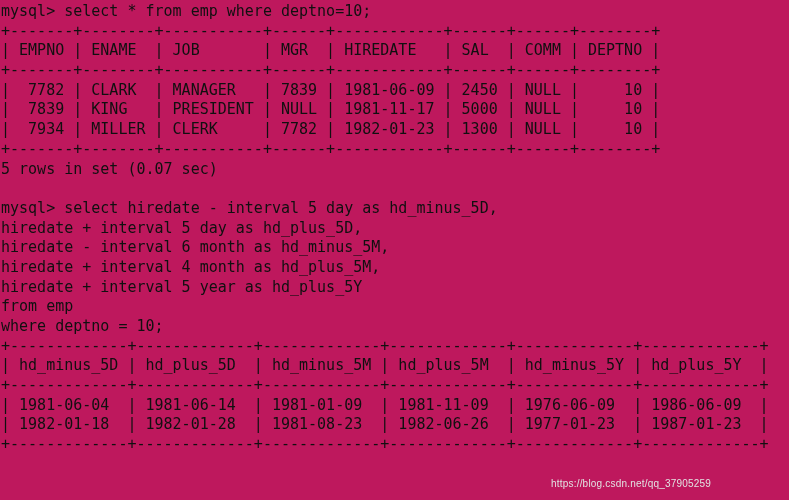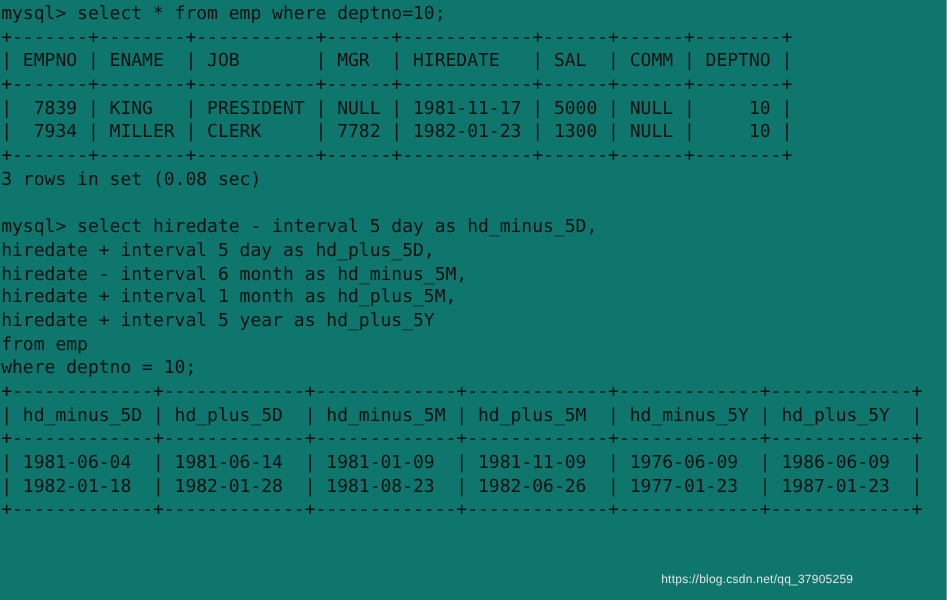--- a/index.html
+++ b/index.html
@@ -11,21 +11,21 @@
   body {
     width: 789px;
     height: 500px;
     overflow: hidden;
     font-family: "DejaVu Sans Mono", "Liberation Mono", monospace;
   }
   #terminal {
     position: relative;
     width: 789px;
     height: 500px;
-    background: #0f766e;
+    background: #be185d;
     color: #101010;
     font-family: "DejaVu Sans Mono", "Liberation Mono", monospace;
     font-size: 15px;
     line-height: 19.7px;
     letter-spacing: 0px;
     padding: 2px 0 0 1px;
     box-sizing: border-box;
   }
   .line {
     display: block;
@@ -57,32 +57,33 @@
 </head>
 <body>
 
 <div id="terminal">
 
   <span class="line">mysql&gt; select * from emp where deptno=10;</span>
 
   <span class="line">+-------+--------+-----------+------+------------+------+------+--------+</span>
   <span class="line">| EMPNO | ENAME  | JOB       | MGR  | HIREDATE   | SAL  | COMM | DEPTNO |</span>
   <span class="line">+-------+--------+-----------+------+------------+------+------+--------+</span>
+  <span class="line">|  7782 | CLARK  | MANAGER   | 7839 | 1981-06-09 | 2450 | NULL |     10 |</span>
   <span class="line">|  7839 | KING   | PRESIDENT | NULL | 1981-11-17 | 5000 | NULL |     10 |</span>
   <span class="line">|  7934 | MILLER | CLERK     | 7782 | 1982-01-23 | 1300 | NULL |     10 |</span>
   <span class="line">+-------+--------+-----------+------+------------+------+------+--------+</span>
 
-  <span class="line">3 rows in set (0.08 sec)</span>
+  <span class="line">5 rows in set (0.07 sec)</span>
 
   <span class="line blank"> </span>
 
   <span class="line">mysql&gt; select hiredate - interval 5 day as hd_minus_5D,</span>
   <span class="line">hiredate + interval 5 day as hd_plus_5D,</span>
   <span class="line">hiredate - interval 6 month as hd_minus_5M,</span>
-  <span class="line">hiredate + interval 1 month as hd_plus_5M,</span>
+  <span class="line">hiredate + interval 4 month as hd_plus_5M,</span>
   <span class="line">hiredate + interval 5 year as hd_plus_5Y</span>
   <span class="line">from emp</span>
   <span class="line">where deptno = 10;</span>
 
   <span class="line">+-------------+-------------+-------------+-------------+-------------+-------------+</span>
   <span class="line">| hd_minus_5D | hd_plus_5D  | hd_minus_5M | hd_plus_5M  | hd_minus_5Y | hd_plus_5Y  |</span>
   <span class="line">+-------------+-------------+-------------+-------------+-------------+-------------+</span>
   <span class="line">| 1981-06-04  | 1981-06-14  | 1981-01-09  | 1981-11-09  | 1976-06-09  | 1986-06-09  |</span>
   <span class="line">| 1982-01-18  | 1982-01-28  | 1981-08-23  | 1982-06-26  | 1977-01-23  | 1987-01-23  |</span>
   <span class="line">+-------------+-------------+-------------+-------------+-------------+-------------+</span>

